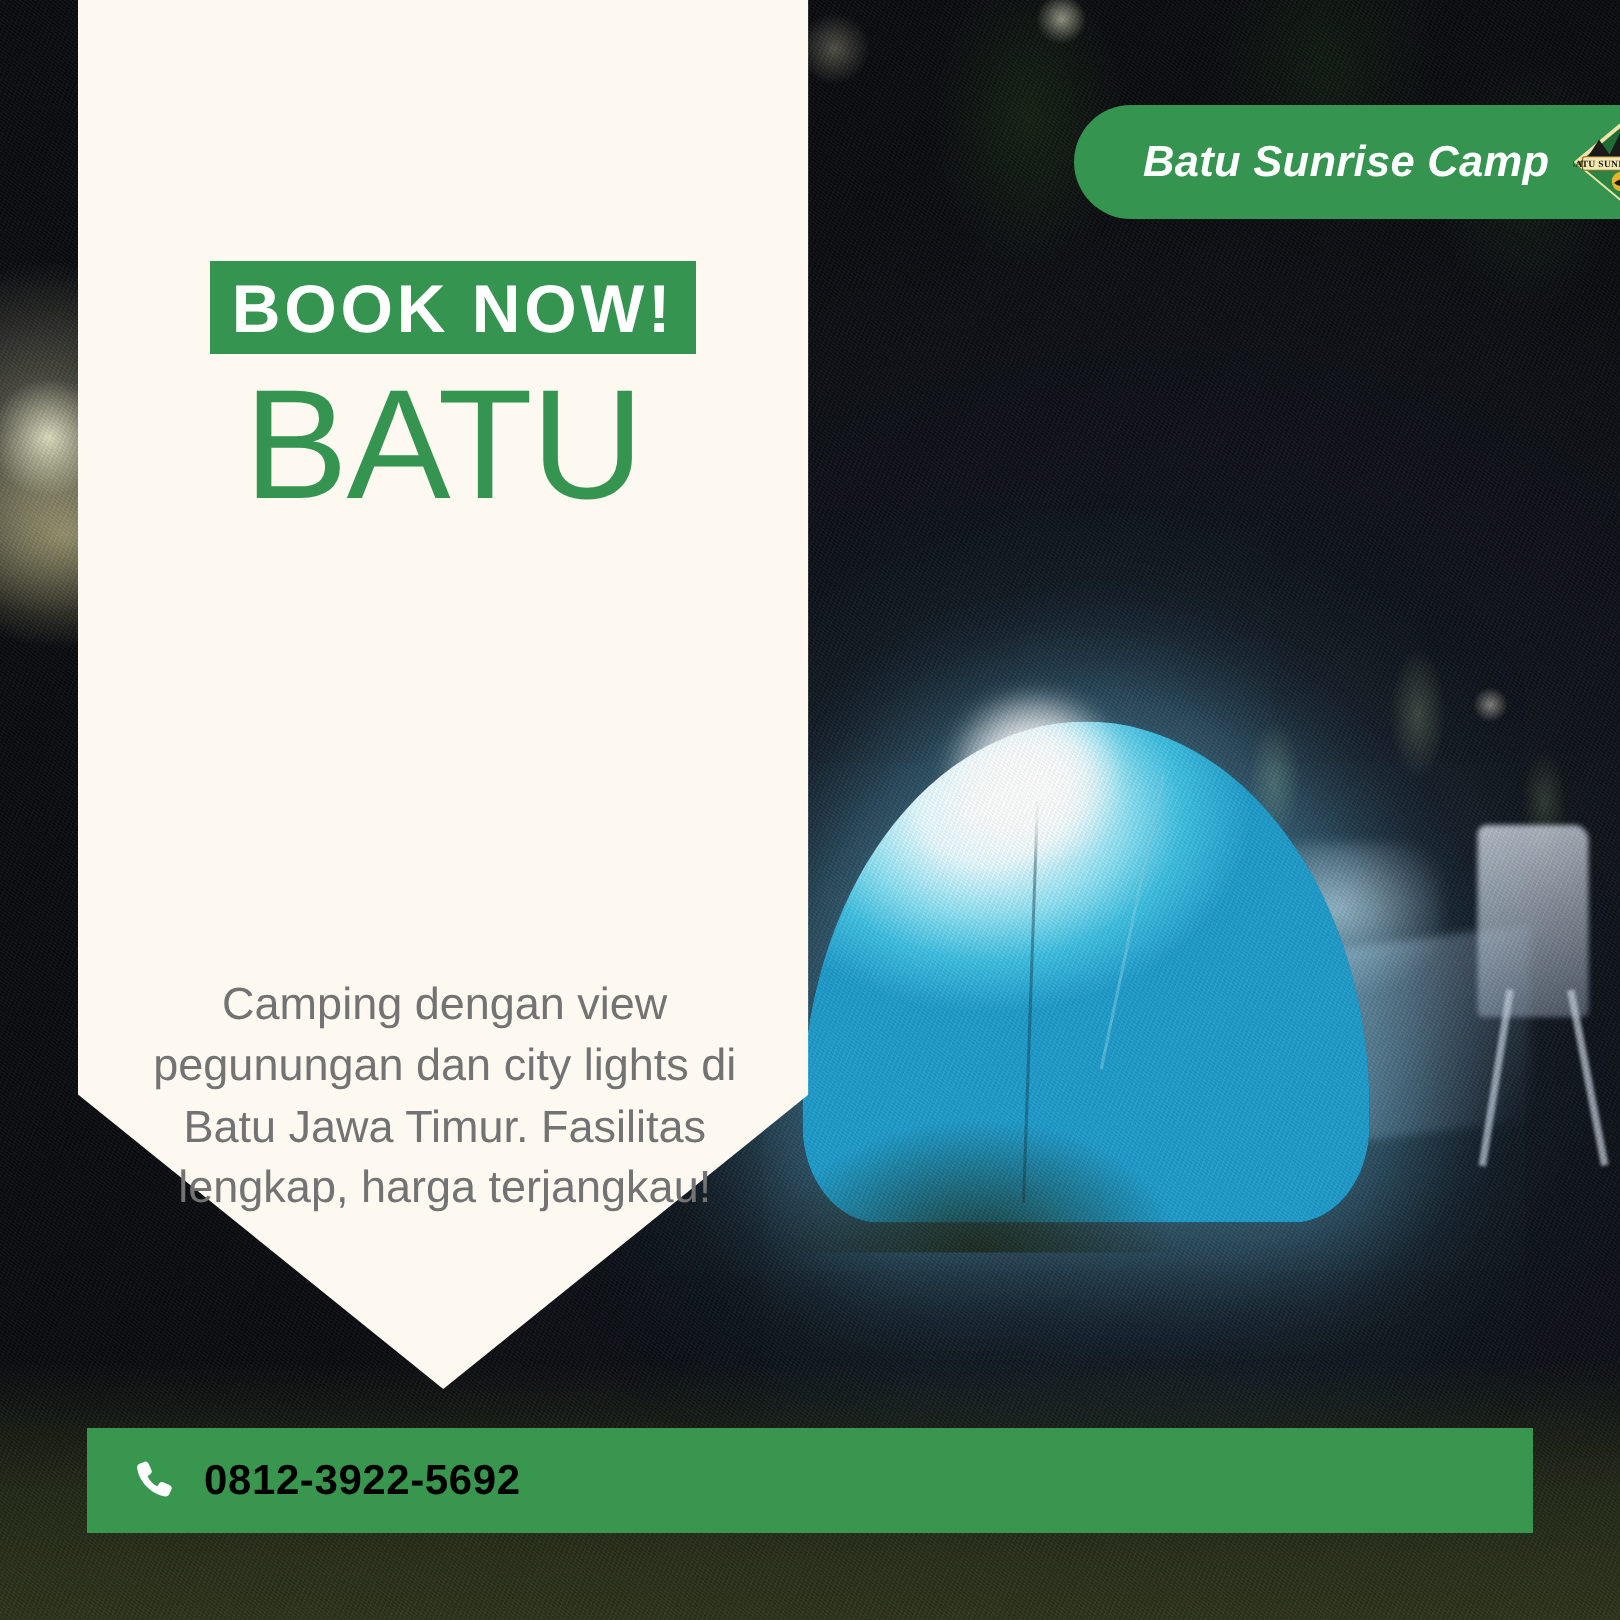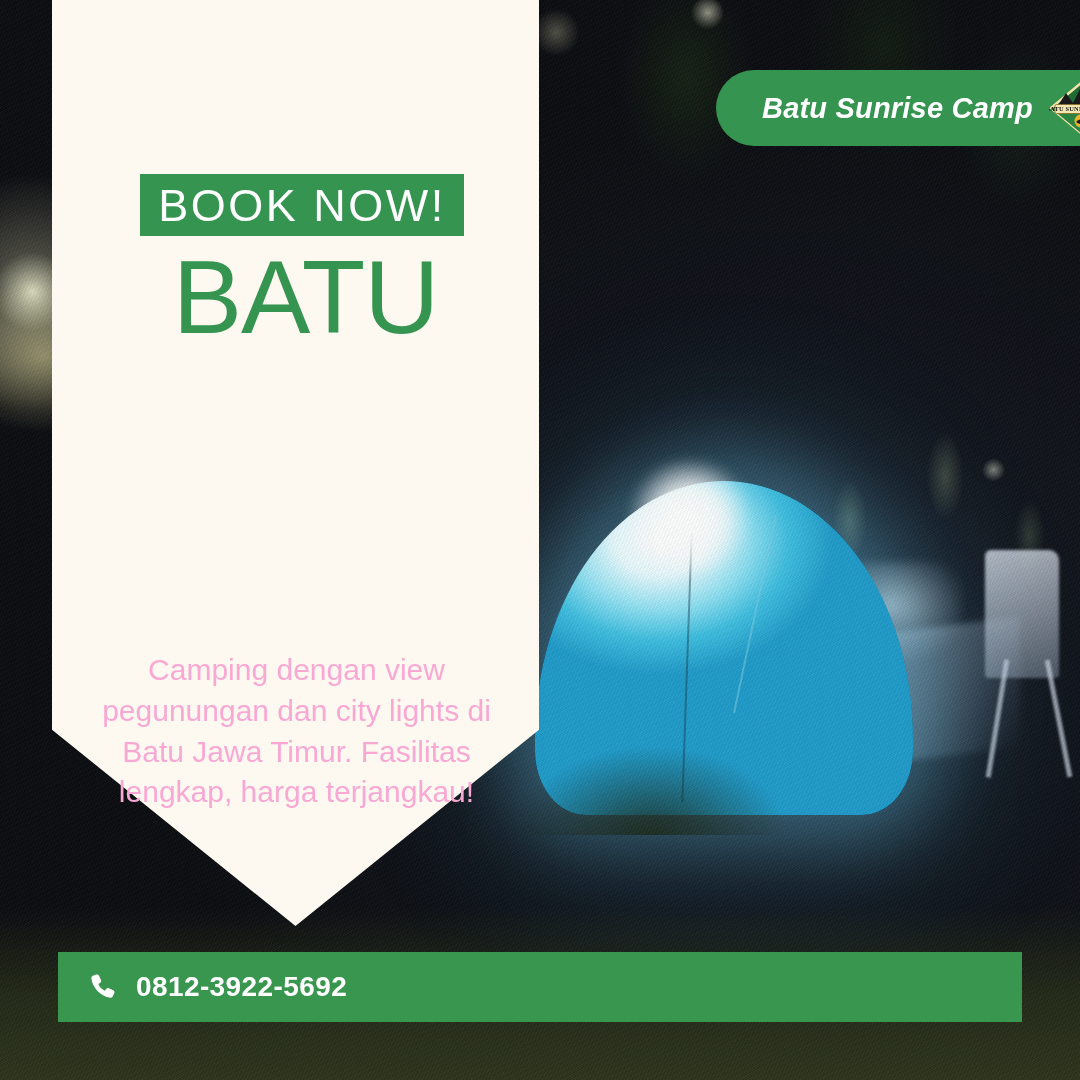--- a/index.html
+++ b/index.html
@@ -164,53 +164,52 @@
     width: 324px;
     height: 62px;
     background: #359450;
     display: flex;
     align-items: center;
     justify-content: center;
   }
   .booknow span {
     color: #FFFFFF;
     font-size: 45px;
-    font-weight: 400;
+    font-weight: 700;
     letter-spacing: 2.5px;
     line-height: 1;
     white-space: nowrap;
   }
 
   
   .headline {
     position: absolute;
     left: 52px;
     top: 248px;
     width: 487px;
     text-align: center;
     color: #359450;
     font-size: 104px;
     font-weight: 300;
     line-height: 0.96;
     letter-spacing: -1px;
-    padding-left: 10px;
   }
   .headline .hl {
     display: block;
     white-space: nowrap;
   }
 
   
   .bodycopy {
     position: absolute;
     left: 78px;
     top: 620px;
     width: 437px;
     text-align: center;
-    color: #f9a8d4;
+    color: #737373;
     font-size: 30px;
     font-weight: 400;
     line-height: 1.36;
   }
 
   
   .brandpill {
     position: absolute;
     left: 716px;
     top: 70px;
@@ -245,21 +244,21 @@
     top: 952px;
     width: 964px;
     height: 70px;
     background: #38964F;
     display: flex;
     align-items: center;
   }
   .contact {
     display: flex;
     align-items: center;
-    color: #ffffff;
+    color: #000000;
   }
   .contact.phone { margin-left: 28px; }
   .contact.web  { margin-left: 198px; }
   .contact .ico {
     width: 32px; height: 32px;
     flex: 0 0 auto;
     display: block;
   }
   .contact .txt {
     margin-left: 18px;

